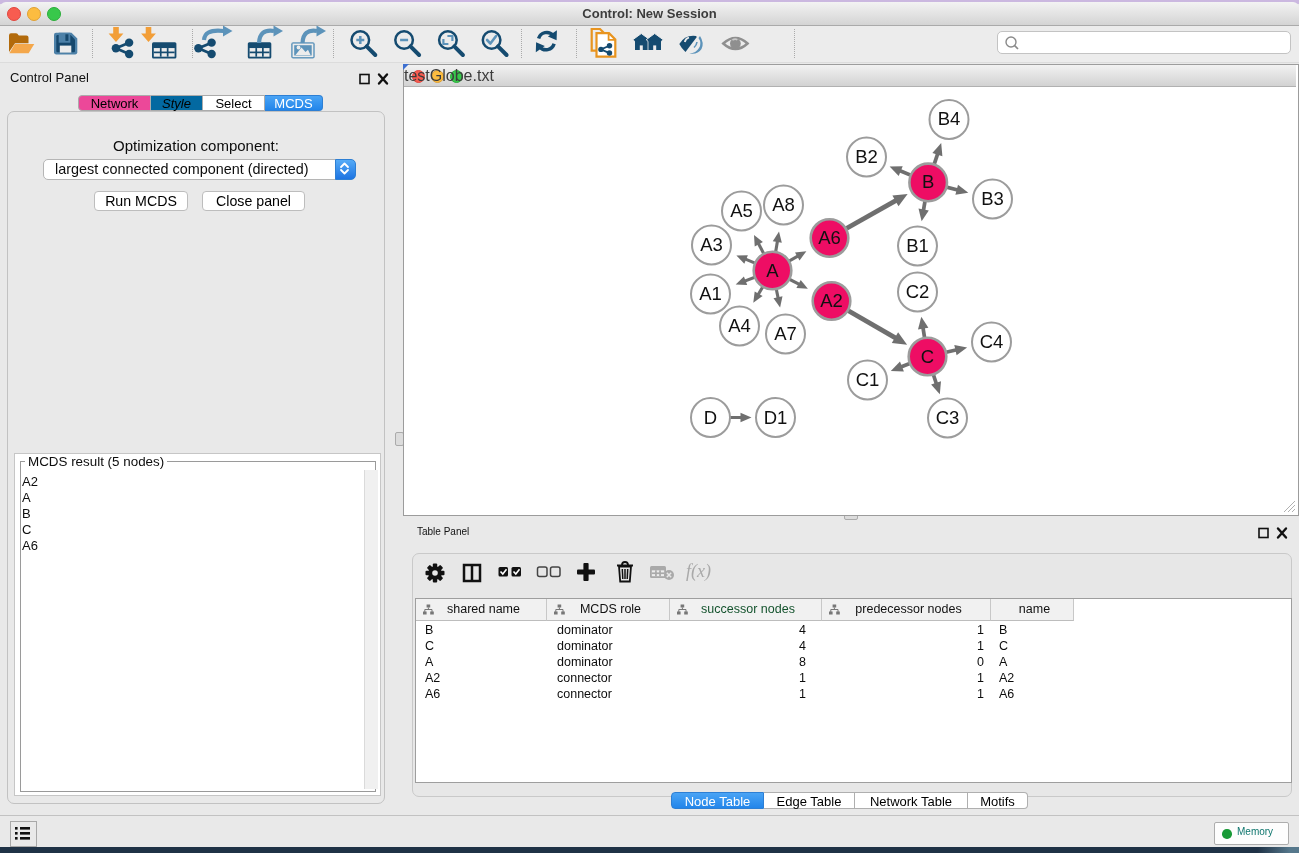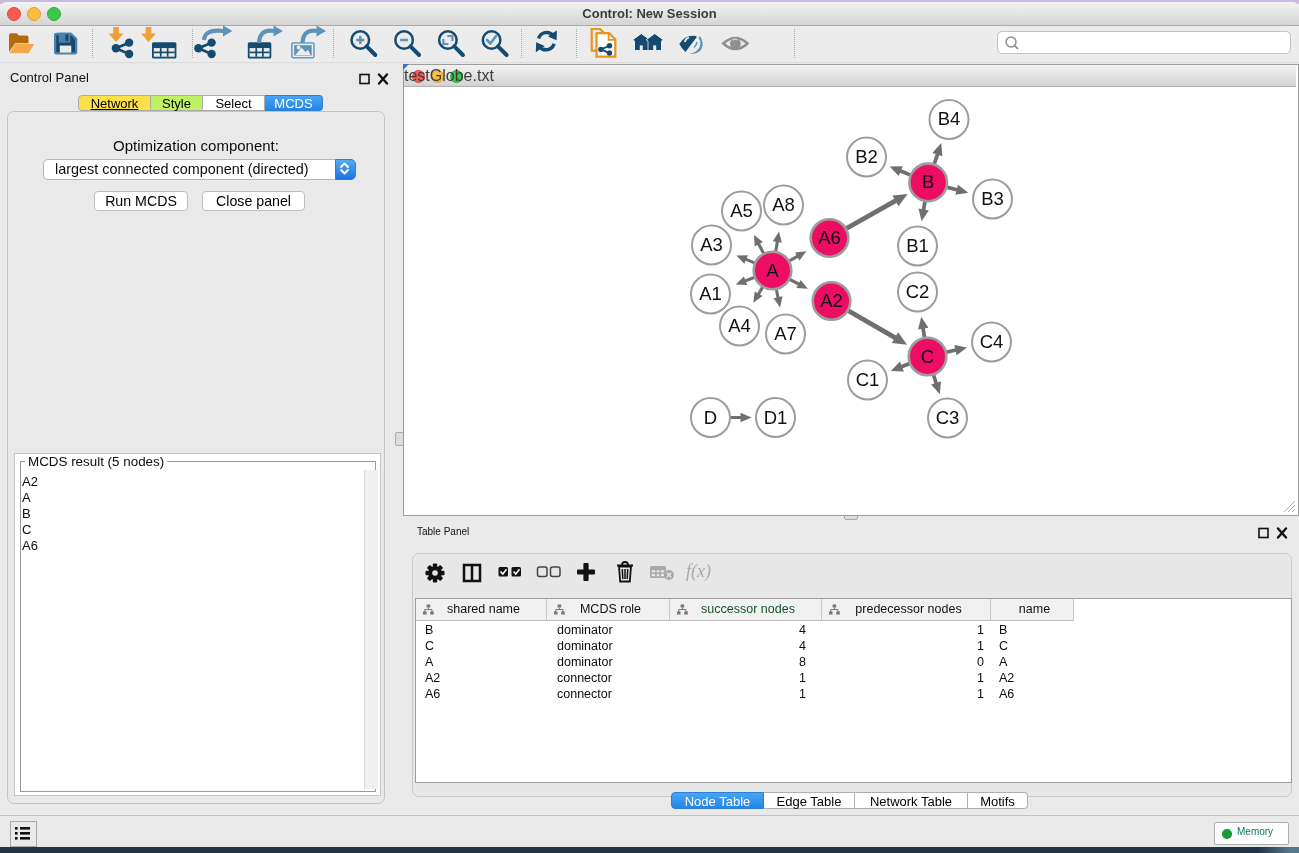--- a/index.html
+++ b/index.html
@@ -115,22 +115,22 @@
   </svg>
 
 <div class="abs" style="left:10px;top:70px;font-size:13px;color:#111;">Control Panel</div>
 <svg class="abs" style="left:359px;top:73px;" width="30" height="12" viewBox="0 0 30 12">
 <rect x="1" y="1.5" width="9" height="9" fill="none" stroke="#111" stroke-width="1.6"></rect>
 <path d="M20 1.5 L28 10.5 M28 1.5 L20 10.5" stroke="#111" stroke-width="2.4" stroke-linecap="round"></path>
   </svg>
 <div class="abs" style="left:7px;top:111px;width:376px;height:691px;background:#e9e9e9;border:1px solid #c2c2c2;border-radius:7px;"></div>
 
 <div class="abs" style="left:78px;top:95px;height:16px;display:flex;font-size:13px;line-height:16px;text-align:center;">
- <div style="width:71px;background:#fde047;border:1px solid #ababab;border-radius:4px 0 0 4px;text-decoration:underline;">Network</div>
- <div style="width:51px;background:#bef264;border:1px solid #ababab;border-left:none;">Style</div>
+ <div style="width:71px;background:#ec4899;border:1px solid #ababab;border-radius:4px 0 0 4px;">Network</div>
+ <div style="width:51px;background:#0369a1;border:1px solid #ababab;border-left:none;font-style:italic;">Style</div>
  <div style="width:61px;background:#fff;border:1px solid #ababab;border-left:none;">Select</div>
  <div style="width:57px;background:linear-gradient(#4aa4f5,#2285ea);color:#fff;border:1px solid #2d7fd4;border-left:none;border-radius:0 4px 4px 0;">MCDS</div>
 </div>
 <div class="abs" style="left:0;top:137px;width:392px;text-align:center;font-size:15px;color:#0d0d0d;">Optimization component:</div>
 
 <div class="abs" style="left:43px;top:159px;width:310px;height:19px;background:#fff;border:1px solid #b5b5b5;border-radius:5px;"></div>
 <div class="abs" style="left:55px;top:161px;font-size:14.4px;color:#0d0d0d;">largest connected component (directed)</div>
 <div class="abs" style="left:335px;top:159px;width:19px;height:19px;background:linear-gradient(#55abf7,#1d74e2);border:1px solid #2d7fd4;border-radius:0 5px 5px 0;"></div>
 <svg class="abs" style="left:337px;top:161px;" width="15" height="15" viewBox="0 0 15 15">
 <path d="M4 6 L7.5 2.5 L11 6" fill="none" stroke="#fff" stroke-width="1.8" stroke-linecap="round" stroke-linejoin="round"></path>

